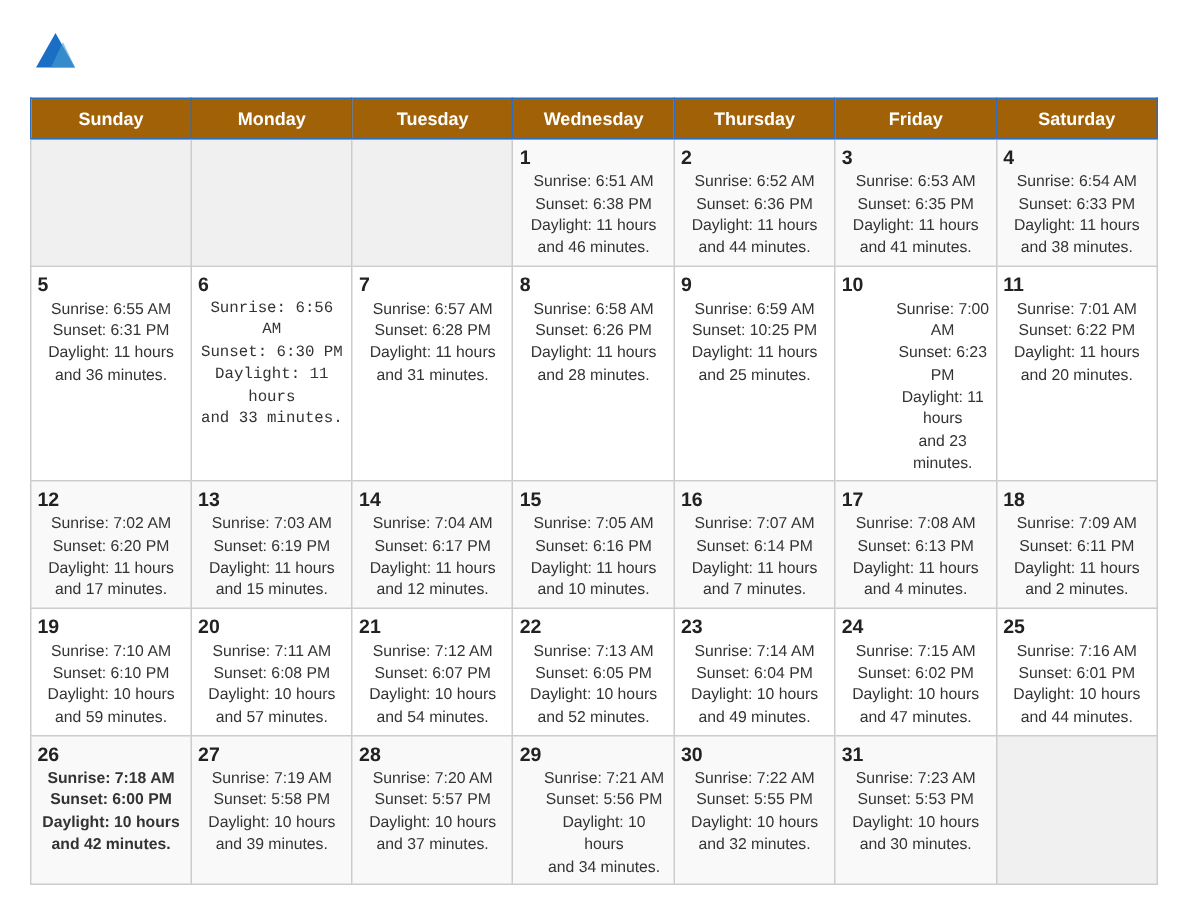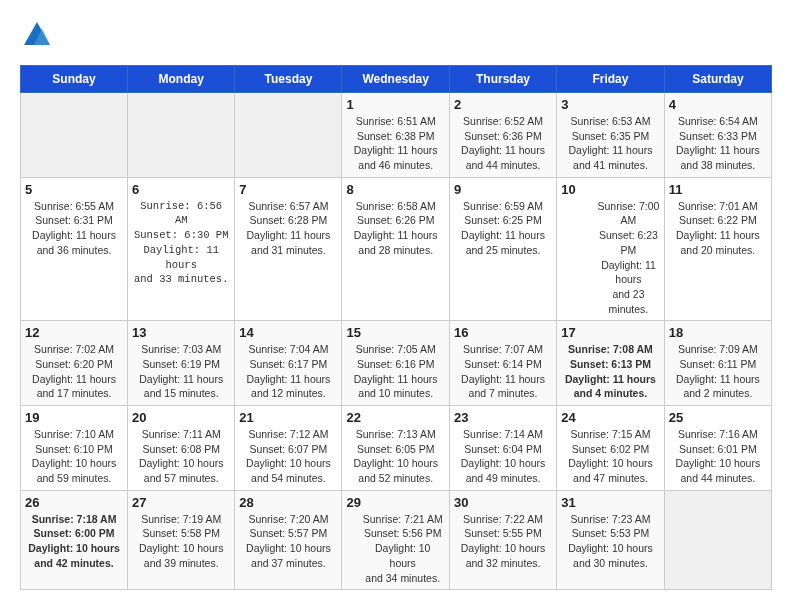--- a/index.html
+++ b/index.html
@@ -30,21 +30,21 @@
     .title-block { text-align: right; }
     .month-title { font-size: 36px; color: #333; font-weight: normal; }
     .location-title { font-size: 16px; color: #555; }
 
     .calendar {
       width: 100%;
       border-collapse: collapse;
       font-size: 11px;
     }
     .calendar th {
-      background-color: #1d4ed8;
+      background-color: #a16207;
       color: #fff;
       text-align: center;
       padding: 6px 4px;
       font-size: 12px;
       border: 1px solid #2f6dbf;
     }
     .calendar td {
       border: 1px solid #ccc;
       vertical-align: top;
       padding: 4px;
@@ -160,21 +160,21 @@
         <td>
           <div class="day-number">8</div>
           <div class="day-info" style="white-space: pre-line;">Sunrise: 6:58 AM
 Sunset: 6:26 PM
 Daylight: 11 hours
 and 28 minutes.</div>
         </td>
         <td>
           <div class="day-number">9</div>
           <div class="day-info" style="white-space: pre-line;">Sunrise: 6:59 AM
-Sunset: 6:25 PM
+Sunset: 10:25 PM
 Daylight: 11 hours
 and 25 minutes.</div>
         </td>
         <td>
           <div class="day-number">10</div>
           <div class="day-info" style="white-space: pre-line; margin-left: 36px;">Sunrise: 7:00 AM
 Sunset: 6:23 PM
 Daylight: 11 hours
 and 23 minutes.</div>
         </td>
@@ -217,21 +217,21 @@
         </td>
         <td>
           <div class="day-number">16</div>
           <div class="day-info" style="white-space: pre-line;">Sunrise: 7:07 AM
 Sunset: 6:14 PM
 Daylight: 11 hours
 and 7 minutes.</div>
         </td>
         <td>
           <div class="day-number">17</div>
-          <div class="day-info" style="white-space: pre-line; font-weight: bold;">Sunrise: 7:08 AM
+          <div class="day-info" style="white-space: pre-line;">Sunrise: 7:08 AM
 Sunset: 6:13 PM
 Daylight: 11 hours
 and 4 minutes.</div>
         </td>
         <td>
           <div class="day-number">18</div>
           <div class="day-info" style="white-space: pre-line;">Sunrise: 7:09 AM
 Sunset: 6:11 PM
 Daylight: 11 hours
 and 2 minutes.</div>

